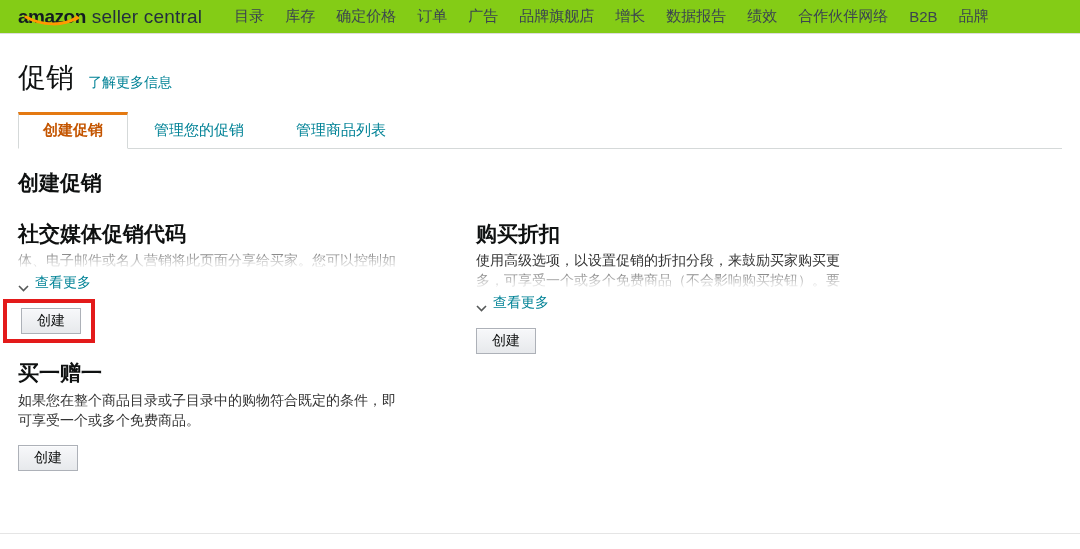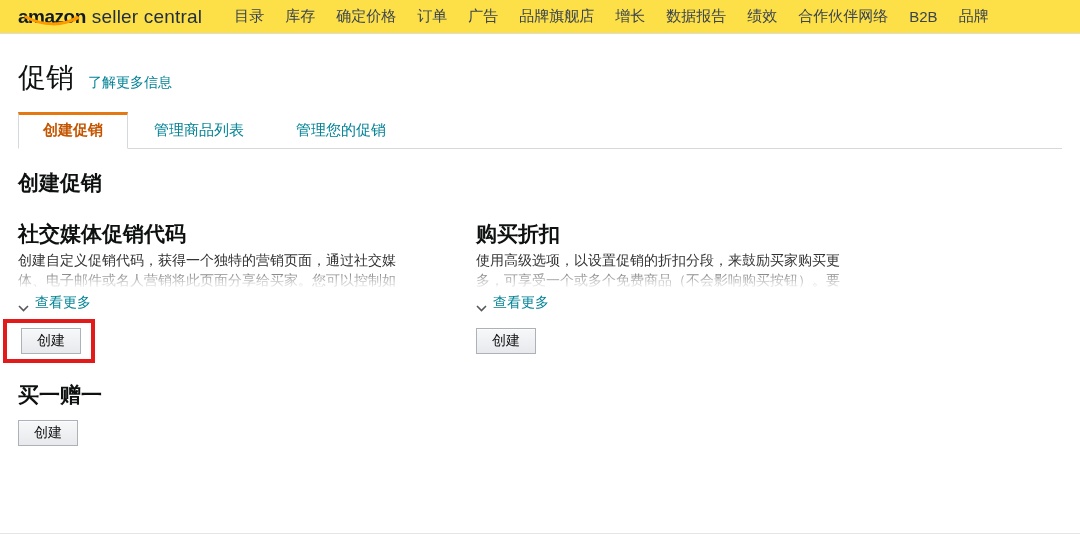--- a/index.html
+++ b/index.html
@@ -11,21 +11,21 @@
     position: relative;
     overflow: hidden;
   }
   
   .topbar {
     height: 34px;
     display: flex;
     align-items: center;
     padding-left: 18px;
     border-bottom: 1px solid #ddd;
-    background: #fde047;
+    background: #84cc16;
   }
   .logo {
     display: flex;
     align-items: baseline;
     cursor: pointer;
     margin-right: 32px;
     white-space: nowrap;
   }
   .logo .brand {
     font-weight: bold;
@@ -121,21 +121,21 @@
     padding: 3px 15px;
     cursor: pointer;
     box-shadow: inset 0 1px 0 rgba(255,255,255,0.6);
   }
   .btn-row.boxed { margin-top: 3px; margin-left: -15px; }
   .highlight-box {
     display: inline-block;
     border: 4px solid #e31a1a;
     padding: 5px 10px 5px 14px;
   }
-  .card.bogo { margin-top: 21px; }
+  .card.bogo { margin-top: 21px; font-family: Liberation Mono, monospace; }
   .card.bogo .btn-row { margin-top: 14px; }
   .bottom-divider {
     position: absolute;
     left: 0; right: 0; top: 533px;
     border-top: 1px solid #e5e5e5;
   }
 </style>
 </head>
 <body>
 
@@ -167,51 +167,54 @@
 </header>
 
 <main class="main">
   <div class="title-row">
     <h1 class="page-title">促销</h1>
     <a class="learn-more">了解更多信息</a>
   </div>
 
   <div class="tabs">
     <div class="tab active">创建促销</div>
+    <div class="tab">管理您的促销</div>
     <div class="tab">管理商品列表</div>
-    <div class="tab">管理您的促销</div>
   </div>
 
   <h2 class="section-heading">创建促销</h2>
 
   <div class="cards-grid">
 
     <div class="col-left">
 
       <section class="card">
         <h3>社交媒体促销代码</h3>
         <p class="desc">
-          <span class="line">创建自定义促销代码，获得一个独特的营销页面，通过社交媒</span>
           <span class="line fade">体、电子邮件或名人营销将此页面分享给买家。您可以控制如</span>
         </p>
         <a class="see-more">
           <svg width="11" height="7" viewBox="0 0 11 7">
             <polyline points="1,1 5.5,5.5 10,1" fill="none" stroke="#565959" stroke-width="1.6"></polyline>
           </svg>
           <span>查看更多</span>
         </a>
         <div class="btn-row boxed">
           <span class="highlight-box">
             <button class="btn">创建</button>
           </span>
         </div>
       </section>
 
       <section class="card bogo">
         <h3>买一赠一</h3>
+        <p class="desc">
+          <span class="line">如果您在整个商品目录或子目录中的购物符合既定的条件，即</span>
+          <span class="line">可享受一个或多个免费商品。</span>
+        </p>
         <div class="btn-row">
           <button class="btn">创建</button>
         </div>
       </section>
 
     </div>
 
     <div class="col-right">
 
       <section class="card">

